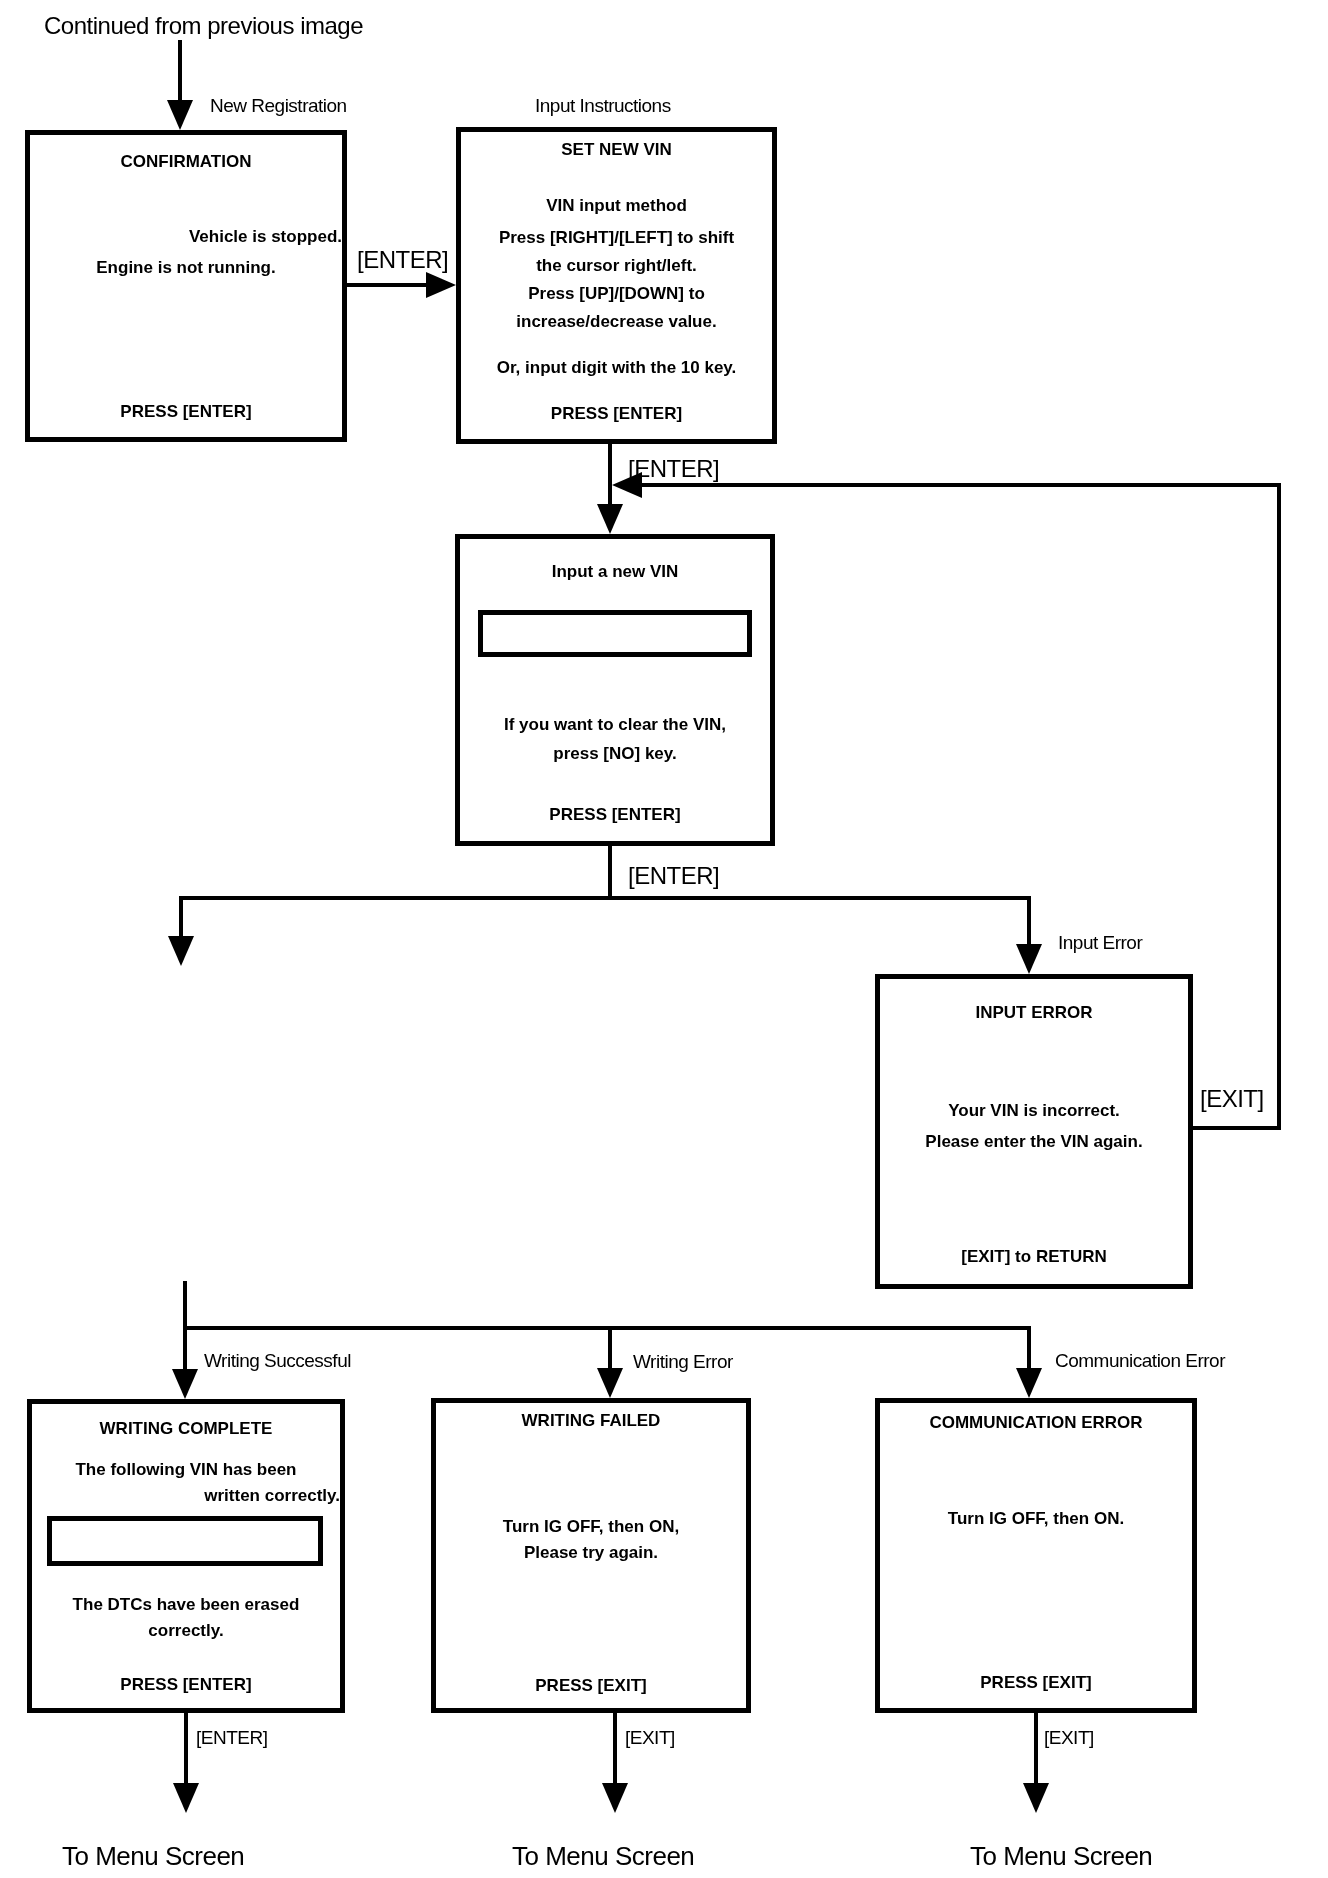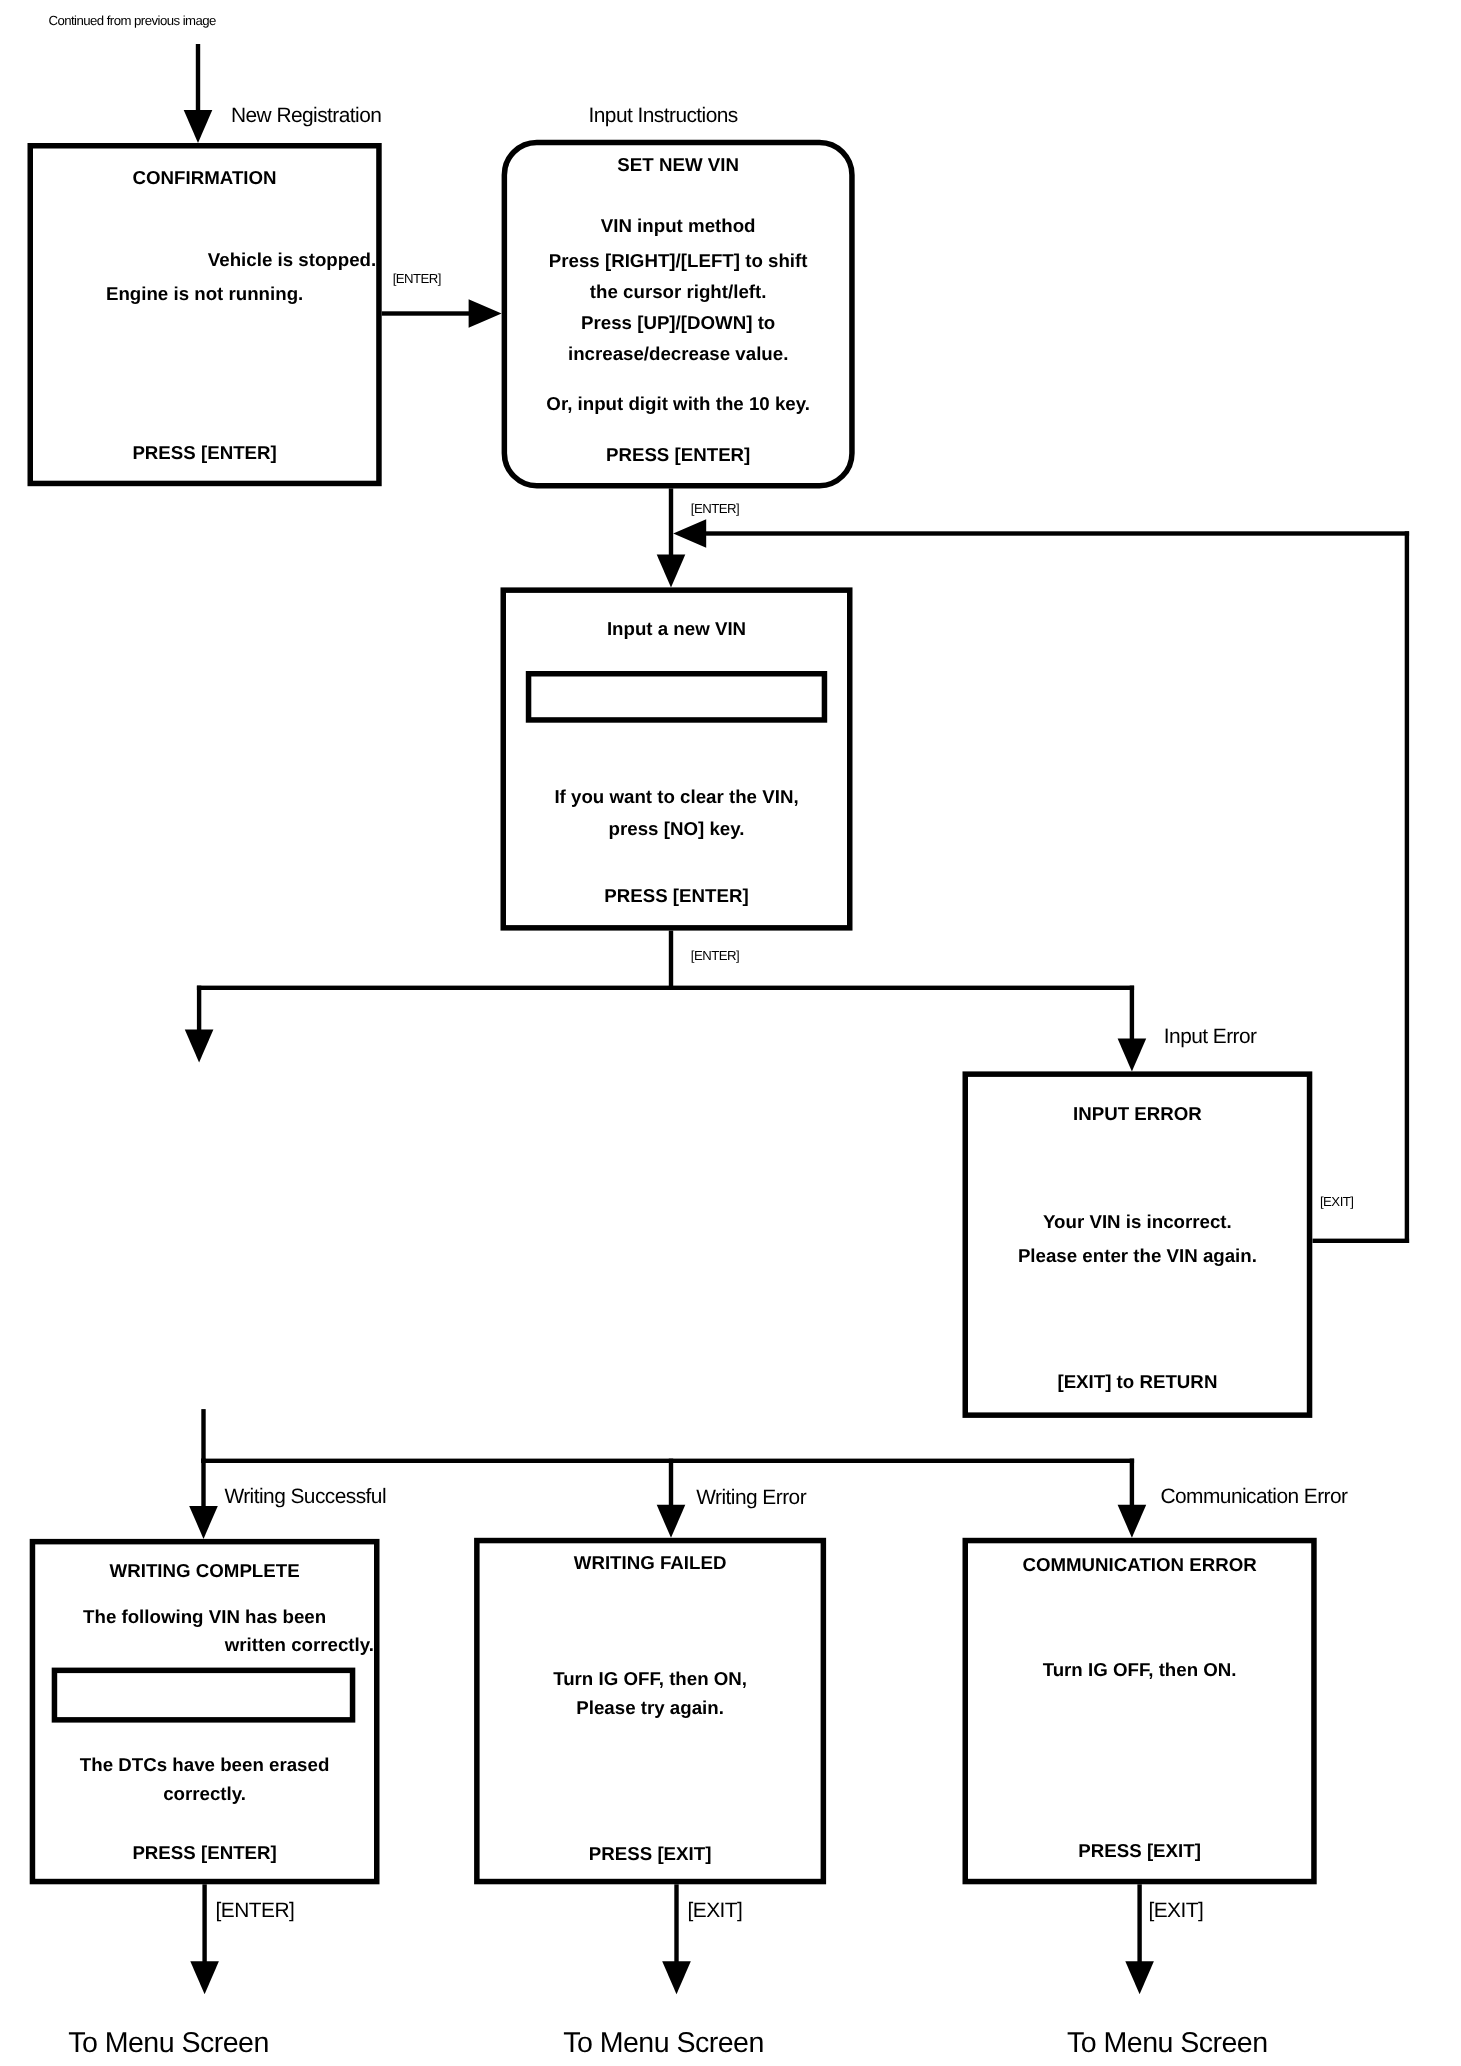--- a/index.html
+++ b/index.html
@@ -19,21 +19,21 @@
   .hline {position:absolute; height:4px; background:#000;}
   .arr-d {position:absolute; width:0; height:0;
           border-left:13px solid transparent; border-right:13px solid transparent;
           border-top:30px solid #000;}
   .arr-r {position:absolute; width:0; height:0;
           border-top:13px solid transparent; border-bottom:13px solid transparent;
           border-left:30px solid #000;}
   .arr-l {position:absolute; width:0; height:0;
           border-top:13px solid transparent; border-bottom:13px solid transparent;
           border-right:30px solid #000;}
-  .lbl {position:absolute; font-size:12px; white-space:nowrap; letter-spacing:-0.5px;}
+  .lbl {position:absolute; font-size:24px; white-space:nowrap; letter-spacing:-0.5px;}
   .lbl-sm {font-size:19px;}
   .menu-lbl {position:absolute; font-size:26px; white-space:nowrap; letter-spacing:-0.5px;margin-top:21px;}
 </style>
 </head>
 <body>
 
 <div class="canvas">
 
   <div class="lbl" style="left:44px; top:12px;">Continued from previous image</div>
   <div class="vline" style="left:178px; top:40px; height:64px;"></div>
@@ -45,21 +45,21 @@
     <div class="bt" style="top:17px;">CONFIRMATION</div>
     <div class="bt" style="top:92px;text-align:right;">Vehicle is stopped.</div>
     <div class="bt" style="top:123px;">Engine is not running.</div>
     <div class="bt" style="top:267px;">PRESS [ENTER]</div>
   </div>
 
   <div class="lbl" style="left:357px; top:246px;">[ENTER]</div>
   <div class="hline" style="left:347px; top:283px; width:83px;"></div>
   <div class="arr-r" style="left:426px; top:272px;"></div>
 
-  <div class="screen" style="left:456px; top:127px; width:321px; height:317px;border-radius:32px;">
+  <div class="screen" style="left:456px; top:127px; width:321px; height:317px;">
     <div class="bt" style="top:8px;">SET NEW VIN</div>
     <div class="bt" style="top:36px;margin-top:28px;">VIN input method</div>
     <div class="bt" style="top:96px;">Press [RIGHT]/[LEFT] to shift</div>
     <div class="bt" style="top:124px;">the cursor right/left.</div>
     <div class="bt" style="top:152px;">Press [UP]/[DOWN] to</div>
     <div class="bt" style="top:180px;">increase/decrease value.</div>
     <div class="bt" style="top:226px;">Or, input digit with the 10 key.</div>
     <div class="bt" style="top:272px;">PRESS [ENTER]</div>
   </div>
 

